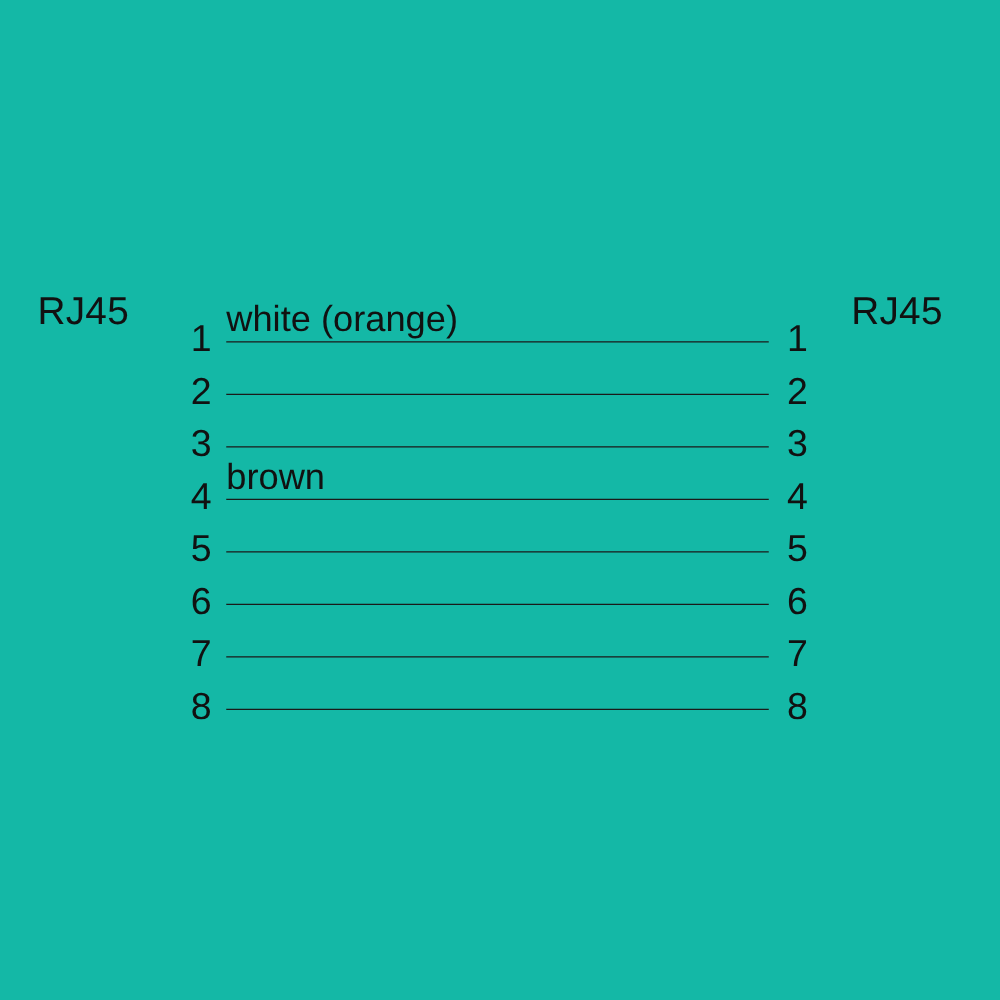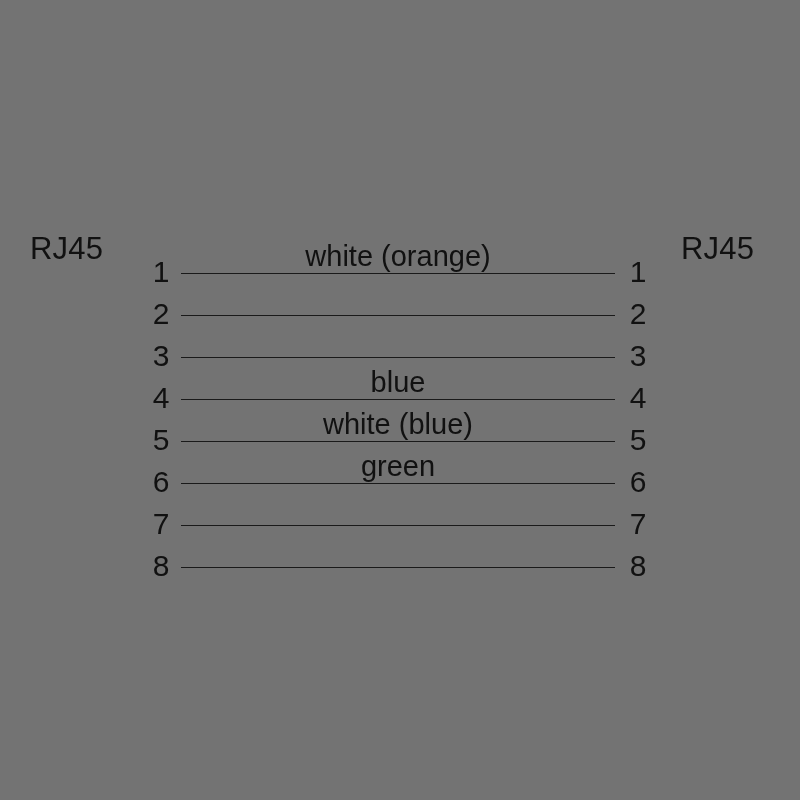--- a/index.html
+++ b/index.html
@@ -9,21 +9,21 @@
     background: #ffffff;
   }
   body {
     font-family: "Liberation Sans", sans-serif;
     color: #000000;
   }
   #canvas {
     position: relative;
     width: 800px;
     height: 800px;
-    background: #737373;
+    background: #14b8a6;
     overflow: hidden;
   }
 
   
   .end-label {
     position: absolute;
     font-size: 31px;
     line-height: 1;
     color: #111111;
     white-space: nowrap;
@@ -69,21 +69,21 @@
     height: 0;
     border-top: 1.6px solid #1a1a1a;
   }
 
   
   .wire-name {
     position: absolute;
     left: 33px;
     right: 43px;
     bottom: 11px;
-    text-align: center;
+    text-align: left;
     font-size: 29px;
     line-height: 1;
     color: #111111;
     white-space: nowrap;
   }
 </style>
 </head>
 <body>
 
 <div id="canvas">
@@ -108,35 +108,33 @@
     </div>
 
     <div class="wire-row" style="top:324px">
       <span class="pin left">3</span>
       <span class="wire-line"></span>
       <span class="pin right">3</span>
     </div>
 
     <div class="wire-row" style="top:366px">
       <span class="pin left">4</span>
-      <span class="wire-name">blue</span>
+      <span class="wire-name">brown</span>
       <span class="wire-line"></span>
       <span class="pin right">4</span>
     </div>
 
     <div class="wire-row" style="top:408px">
       <span class="pin left">5</span>
-      <span class="wire-name">white (blue)</span>
       <span class="wire-line"></span>
       <span class="pin right">5</span>
     </div>
 
     <div class="wire-row" style="top:450px">
       <span class="pin left">6</span>
-      <span class="wire-name">green</span>
       <span class="wire-line"></span>
       <span class="pin right">6</span>
     </div>
 
     <div class="wire-row" style="top:492px">
       <span class="pin left">7</span>
       <span class="wire-line"></span>
       <span class="pin right">7</span>
     </div>
 

